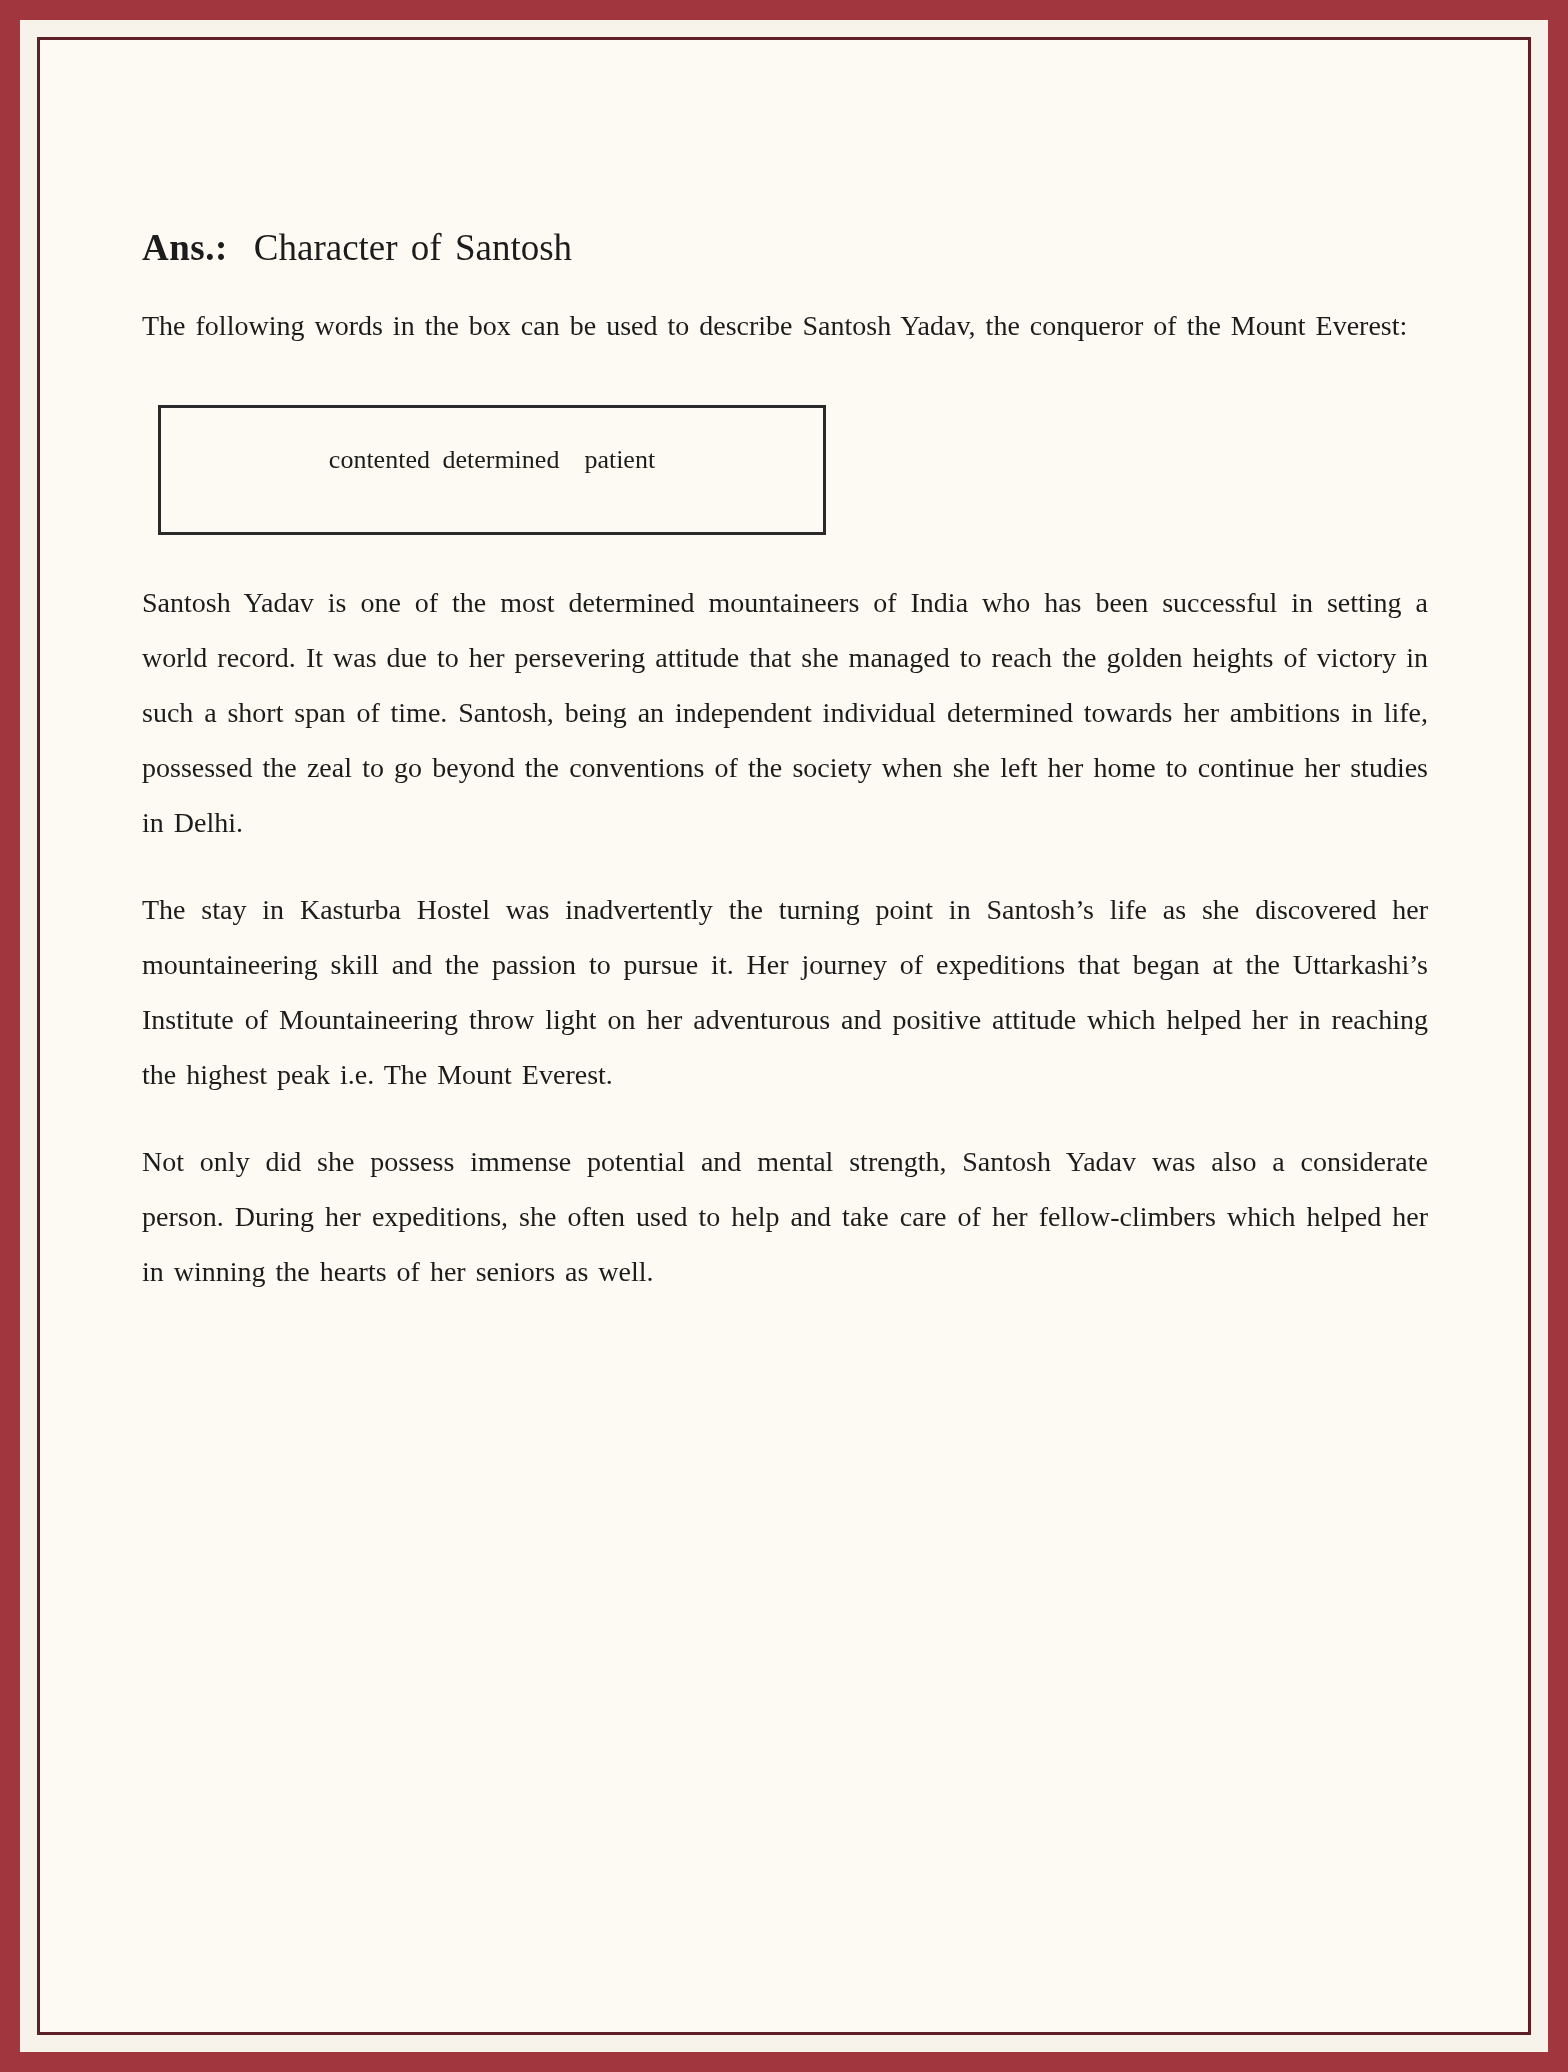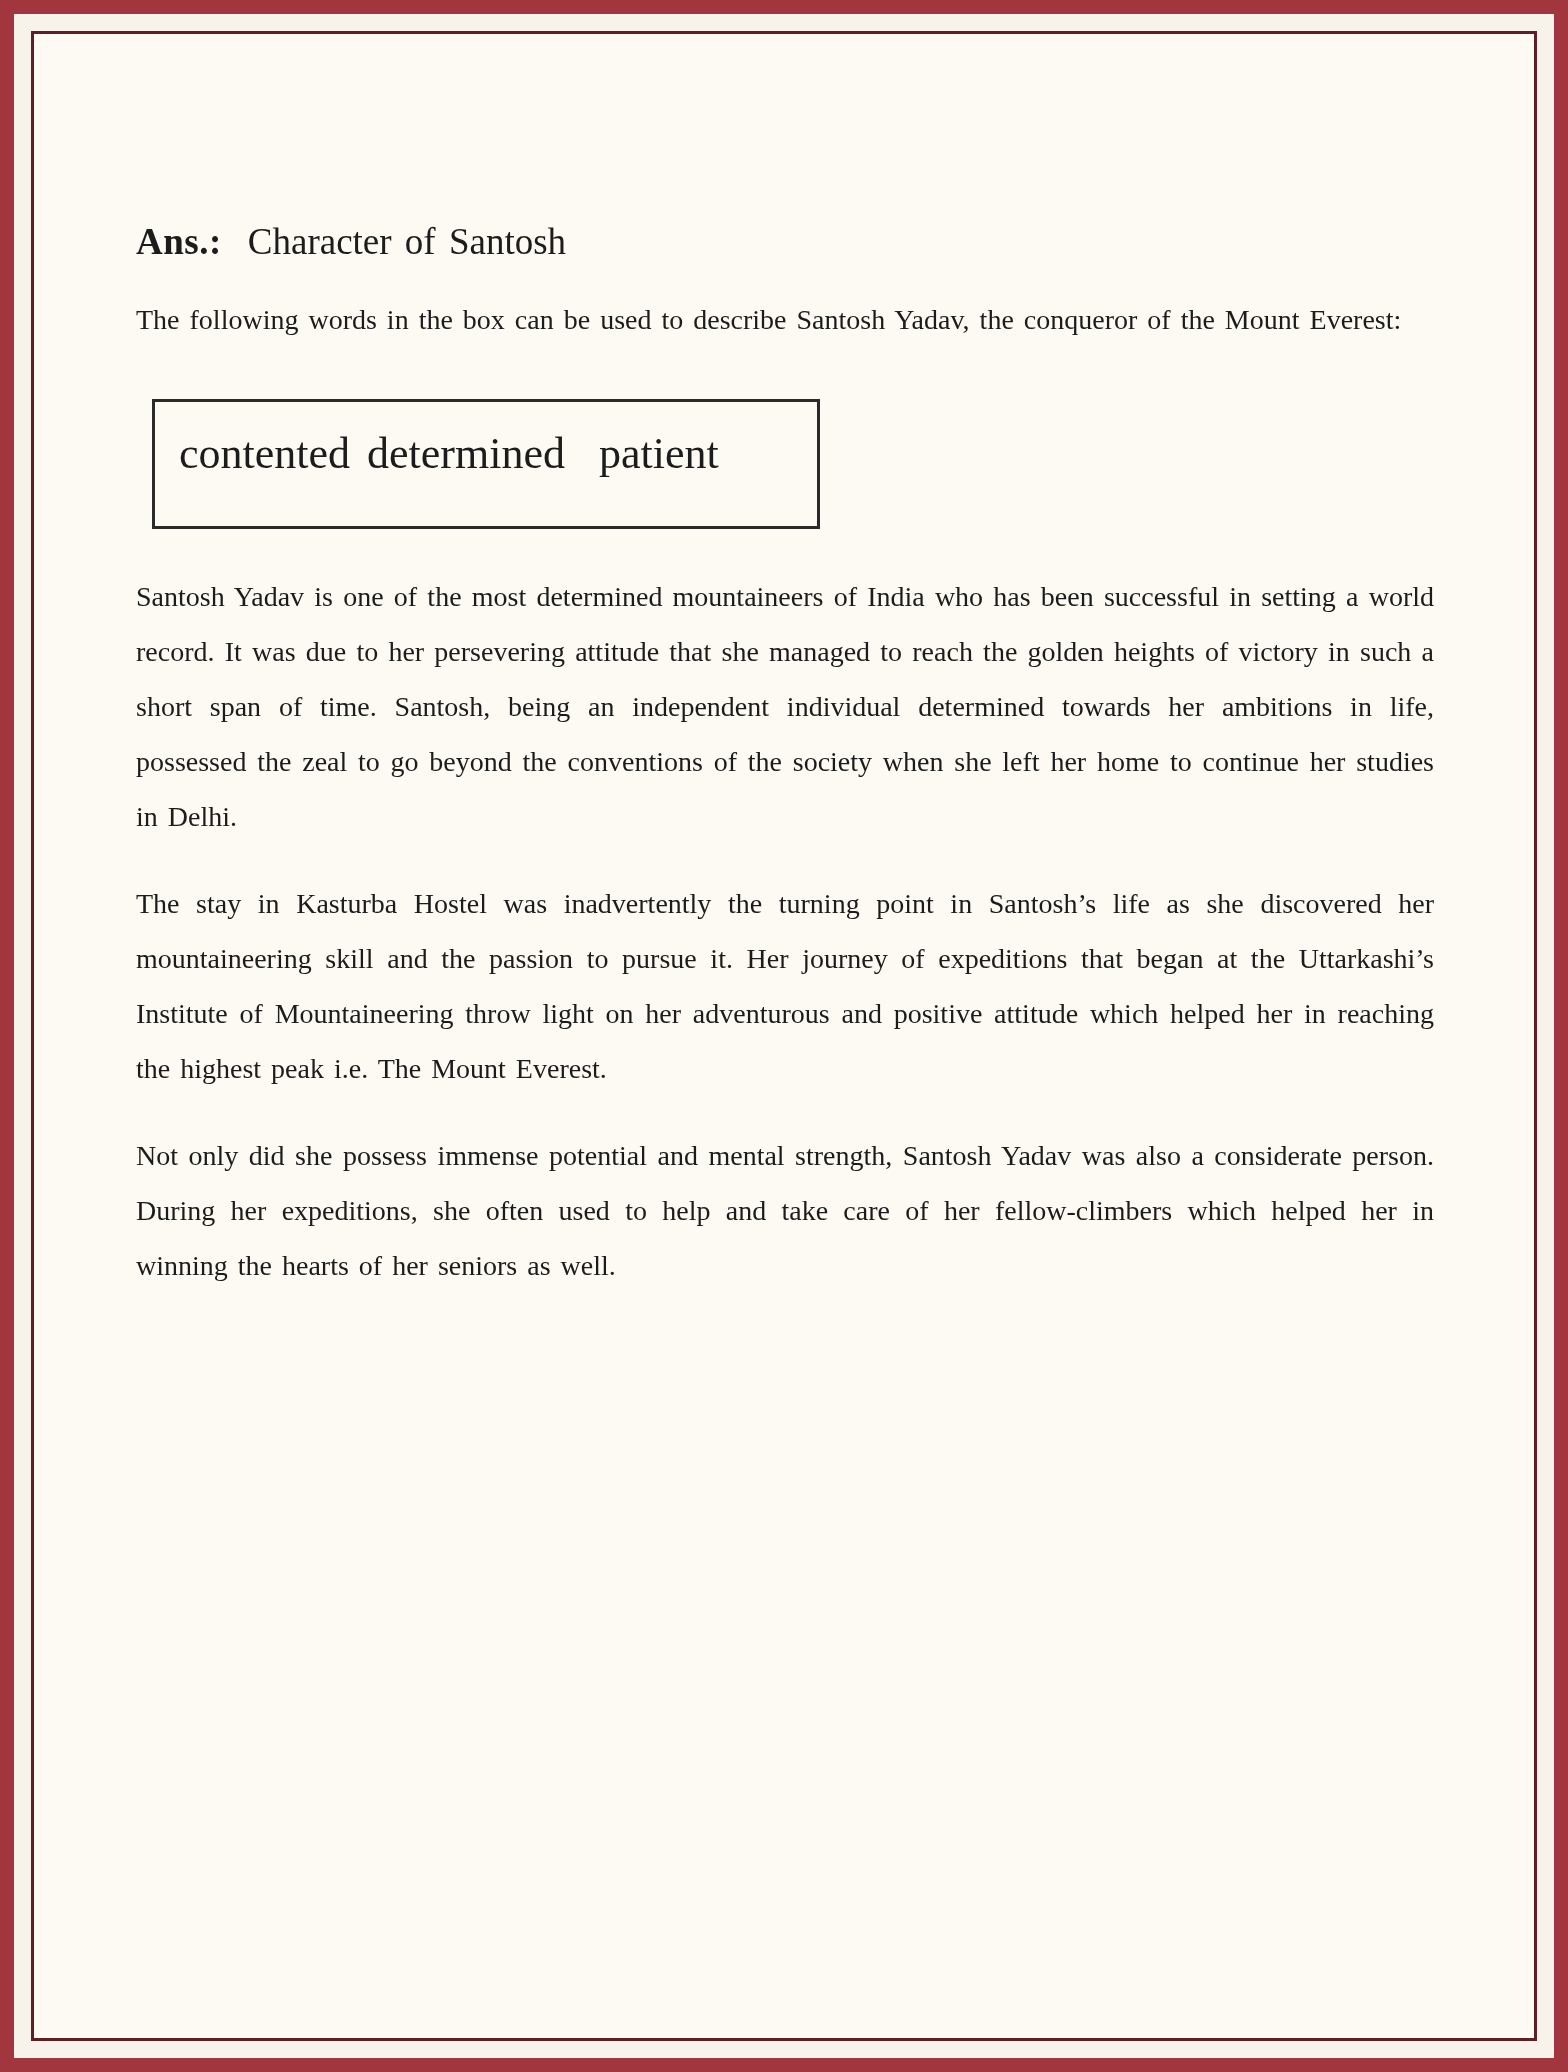--- a/index.html
+++ b/index.html
@@ -7,21 +7,21 @@
     width: 1568px;
     height: 2072px;
     font-family: "Liberation Serif", "DejaVu Serif", serif;
     background: #ffffff;
   }
   .frame-outer {
     box-sizing: border-box;
     width: 1568px;
     height: 2072px;
     background: #A1363E;
-    padding: 14px;
+    padding: 20px;
   }
   .frame-gap {
     box-sizing: border-box;
     width: 100%;
     height: 100%;
     background: #F7F3EB;
     padding: 17px;
   }
   .frame-inner {
     box-sizing: border-box;
@@ -59,24 +59,25 @@
   .intro-para { margin-top: 28px; }
   .word-box {
     box-sizing: border-box;
     width: 668px;
     margin: 52px 0 0 16px;
     border: 3px solid #2A2A2A;
     background: #FCFAF3;
     padding: 30px 24px 30px 24px;
   }
   .word-box .word-line {
-    font-size: 44px;
+    font-size: 26px;
     line-height: 44px;
     white-space: pre-wrap;
     word-spacing: 6px;
+    text-align: center;
   }
   .word-box .word-line.gap-small { margin-bottom: 20px; }
   .word-box .word-line.gap-big   { margin-bottom: 40px; }
   .body-para-1 { margin-top: 40px; }
   .body-para-2 { margin-top: 32px; font-family: Liberation Serif, serif; }
   .body-para-3 { margin-top: 32px; }
 </style>
 </head>
 <body>
 

